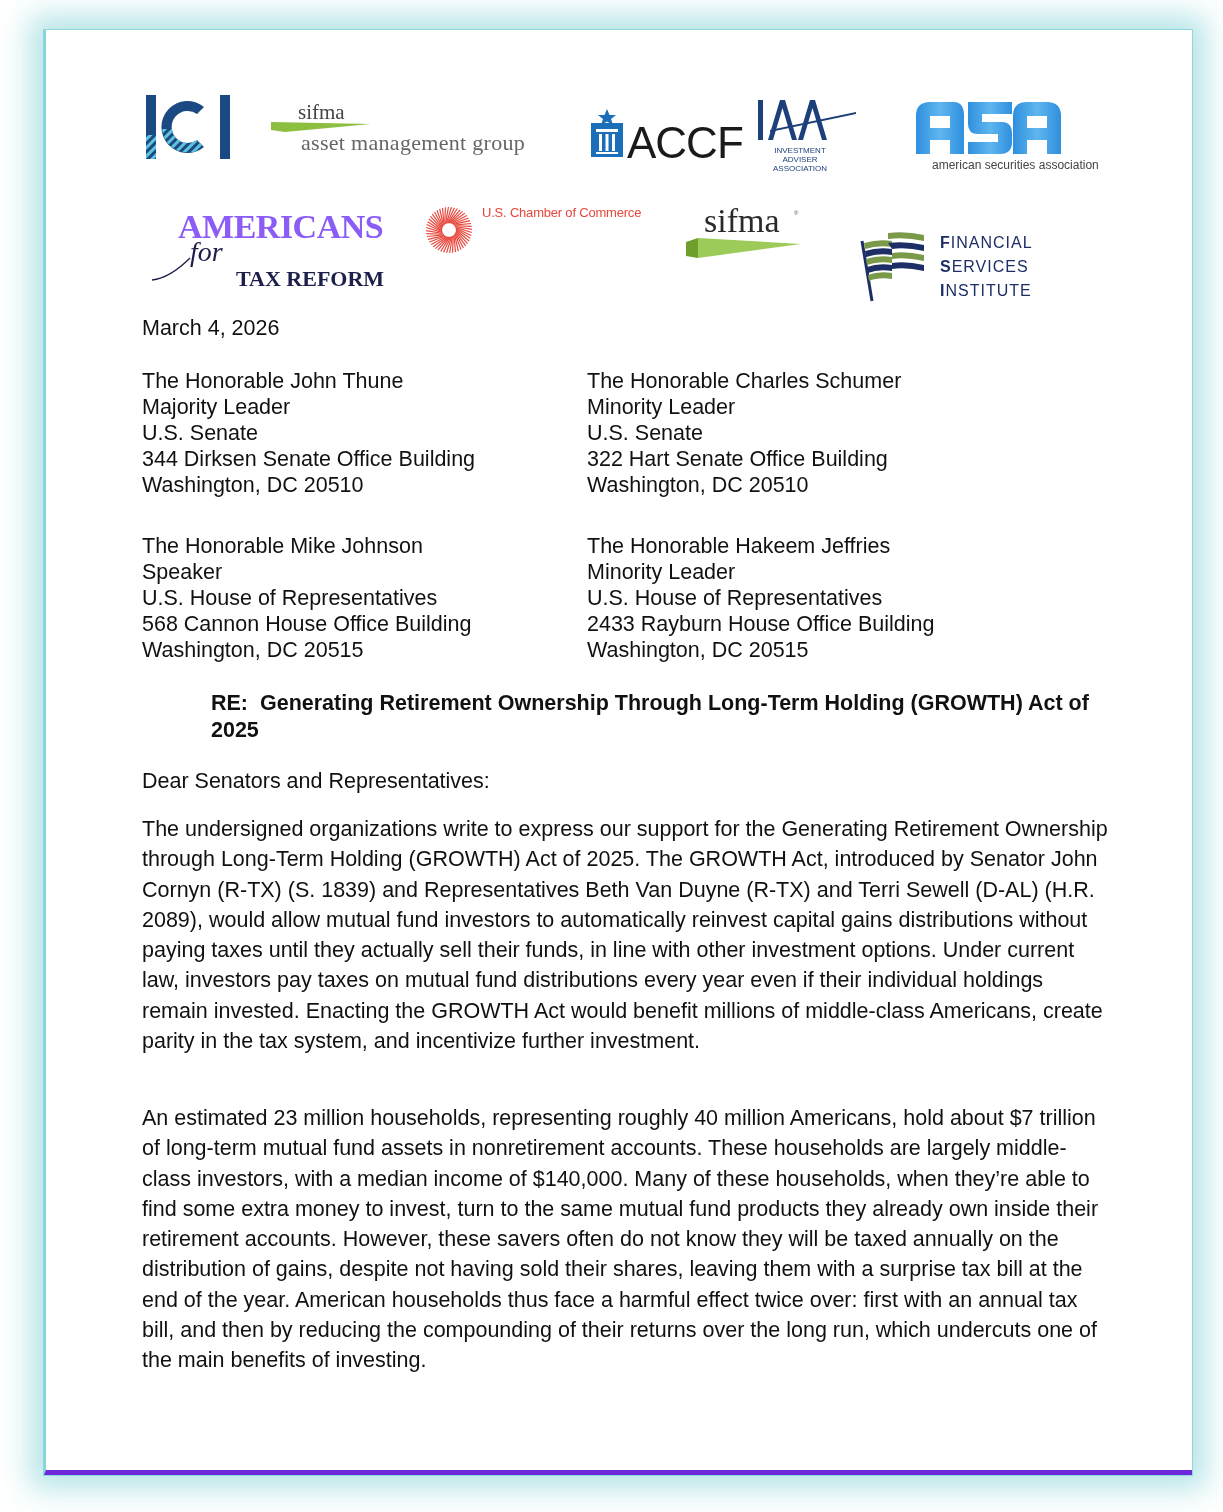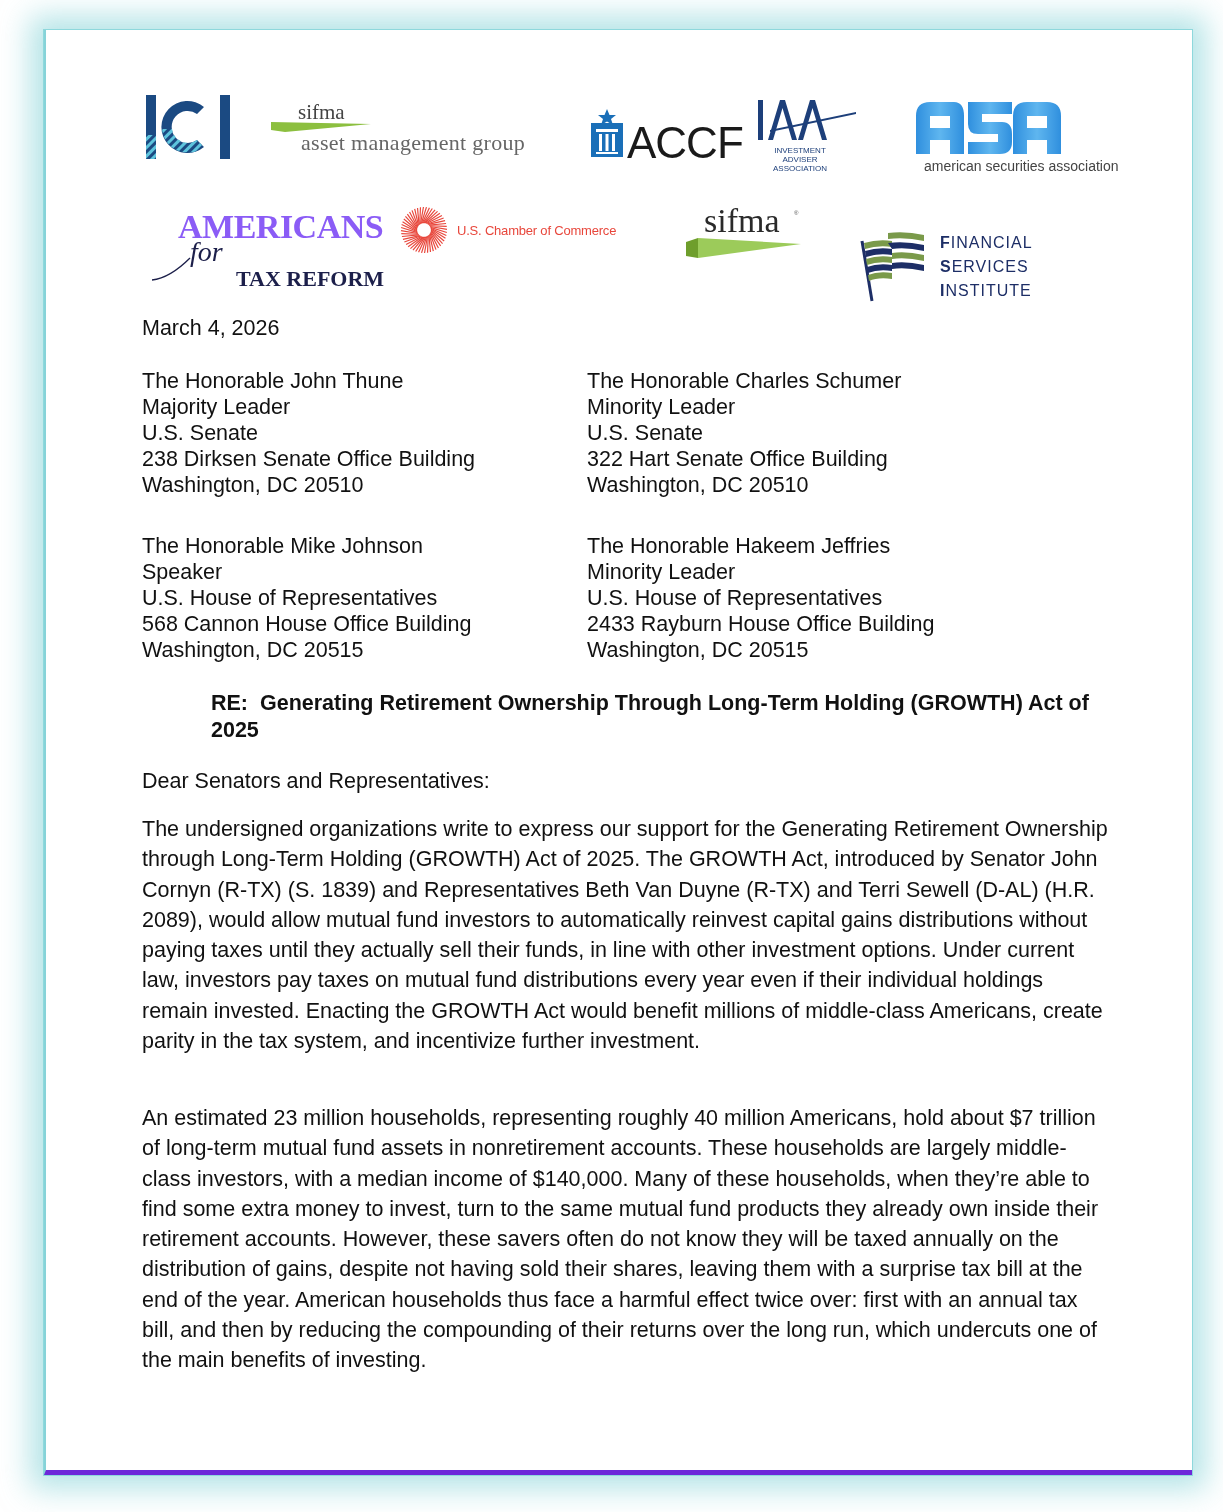--- a/index.html
+++ b/index.html
@@ -23,27 +23,27 @@
   .logo-ici { left: 100px; top: 65px; width: 84px; height: 64px; }
   .logo-sifma-amg { left: 225px; top: 70px; }
   .logo-sifma-amg .s1 { font-family: "Liberation Serif", serif; font-size: 21px; color: #444; position: absolute; left: 27px; top: 0; }
   .logo-sifma-amg .wedge { position: absolute; left: 0; top: 22px; width: 100px; height: 10px; }
   .logo-sifma-amg .s2 { font-family: "Liberation Serif", serif; font-size: 22px; color: #666; position: absolute; left: 30px; top: 30px; white-space: nowrap; letter-spacing: 0.3px;}
   .logo-accf { left: 545px; top: 68px; display:flex; align-items:center; }
   .logo-accf .txt { font-family: Liberation Sans, sans-serif; font-size: 44px; color: #1a1a1a; margin-left: 4px; letter-spacing: -1px; margin-top: 20px; }
   .logo-iaa { left: 712px; top: 68px; width: 100px; height: 70px; }
   .logo-iaa .lbl { position:absolute; left: 2px; top: 48px; font-size: 8px; color: #1d3f7a; text-align: center; width: 80px; line-height: 9px; font-family: "Liberation Sans", sans-serif;}
   .logo-asa { left: 870px; top: 72px; width: 145px; height: 70px; }
-  .logo-asa .lbl { position:absolute; left: 8px; top: 56px; font-size: 14px; color: #444; white-space: nowrap; }
+  .logo-asa .lbl { position:absolute; left: 16px; top: 56px; font-size: 12px; color: #444; white-space: nowrap; }
 
   .logo-atr { left: 104px; top: 178px; width: 240px; height: 70px; }
   .logo-atr .l1 { position:absolute; left: 28px; top: 0; font-family:"Liberation Serif", serif; font-size: 34px; font-weight: bold; color: #8b5cf6; letter-spacing: -0.5px;}
   .logo-atr .l2 { position:absolute; left: 86px; top: 30px; font-family:"Liberation Serif", serif; font-size: 22px; font-weight: bold; color: #1c1f4a; letter-spacing: 0px; white-space: nowrap; margin-top: 28px;}
   .logo-atr .for { position:absolute; left: 40px; top: 28px; font-family:"Liberation Serif", serif; font-style: italic; font-size: 28px; color: #1c1f4a;}
-  .logo-chamber { left: 353px; top: 175px; display:flex; align-items:center; }
+  .logo-chamber { left: 378px; top: 175px; display:flex; }
   .logo-chamber .txt { font-size: 13px; color: #e8473c; margin-left: 8px; white-space: nowrap; letter-spacing: -0.2px;}
   .logo-sifma { left: 640px; top: 172px; width: 115px; height: 60px; }
   .logo-sifma .txt { position:absolute; left: 18px; top: 0px; font-family:"Liberation Serif", serif; font-size: 34px; color: #2a2a2a; }
   .logo-sifma .reg { position:absolute; left: 108px; top: 8px; font-size: 6px; color:#555;}
   .logo-fsi { left: 812px; top: 165px; display:flex; align-items:flex-start;margin-top:36px; }
   .logo-fsi .words { margin-left: 10px; font-size: 16px; line-height: 24px; color: #1d2e66; letter-spacing: 1px; }
   .logo-fsi .words b { font-weight: bold; }
 
   
   .text { position: absolute; font-size: 21.5px; color: #111; line-height: 26px; }
@@ -222,21 +222,21 @@
       <div><b>I</b><span>NSTITUTE</span></div>
     </div>
   </div>
 
   <div class="text date">March 4, 2026</div>
 
   <div class="addr addr-1">
     <div>The Honorable John Thune</div>
     <div>Majority Leader</div>
     <div>U.S. Senate</div>
-    <div>238 Dirksen Senate Office Building</div>
+    <div>344 Dirksen Senate Office Building</div>
     <div>Washington, DC 20510</div>
   </div>
   <div class="addr addr-2">
     <div>The Honorable Charles Schumer</div>
     <div>Minority Leader</div>
     <div>U.S. Senate</div>
     <div>322 Hart Senate Office Building</div>
     <div>Washington, DC 20510</div>
   </div>
   <div class="addr addr-3">

